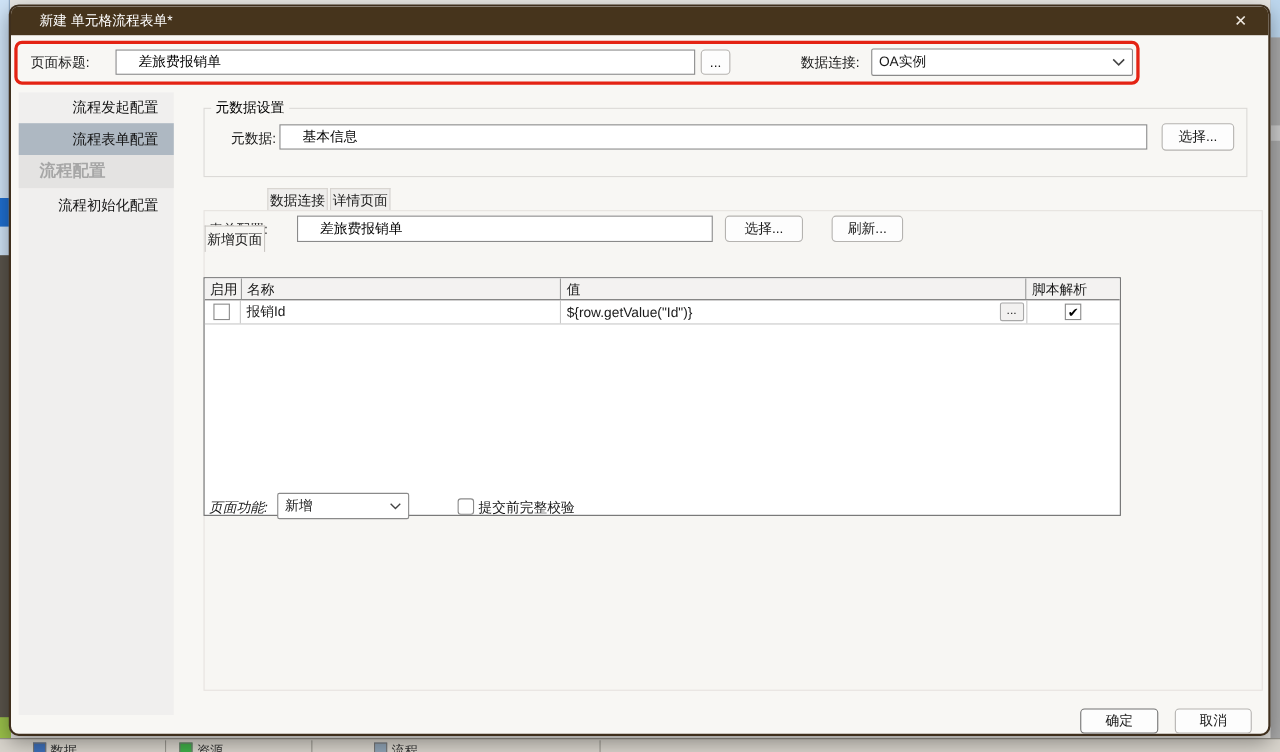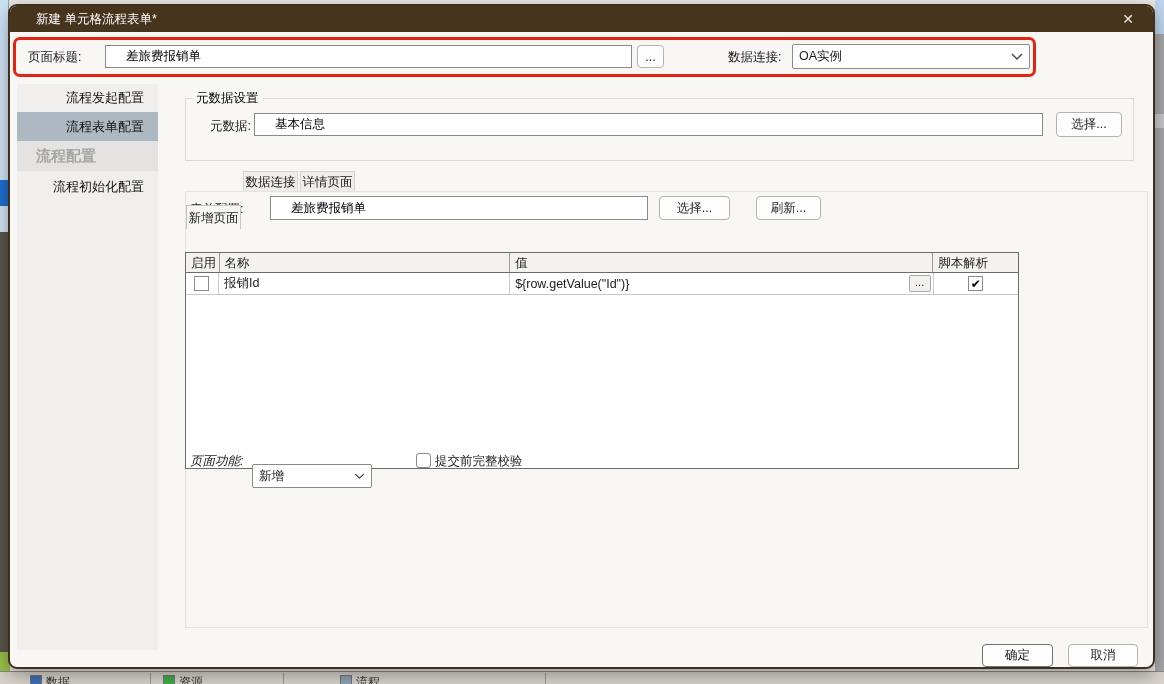--- a/index.html
+++ b/index.html
@@ -168,21 +168,21 @@
       </div>
       <div class="dc c3" style="justify-content:center; padding-left:0;">
         <span class="chk">
             <span class="check-glyph">✔</span>
           </span>
       </div>
     </div>
   </div>
 
   <div class="lbl" style="left:180px; top:447px;font-style:italic;">页面功能:</div>
-  <div class="combo" style="left:242px; top:442px; width:120px; height:24px;margin-top:16px;">
+  <div class="combo" style="left:242px; top:442px; width:120px; height:24px;">
     <span class="val">新增</span>
     <svg width="11" height="7" viewBox="0 0 12 8">
         <path d="M1 1 L6 6 L11 1" fill="none" stroke="#444" stroke-width="1.4"></path>
       </svg>
   </div>
   <span class="chk" style="position:absolute; left:406px; top:447px; border-radius:3px;"></span>
   <div class="lbl" style="left:425px; top:447px;">提交前完整校验</div>
 
   <button class="btn btn-ok" style="left:972px; top:638px; width:71px; height:23px;">确定</button>
   <button class="btn" style="left:1058px; top:638px; width:70px; height:23px;">取消</button>

